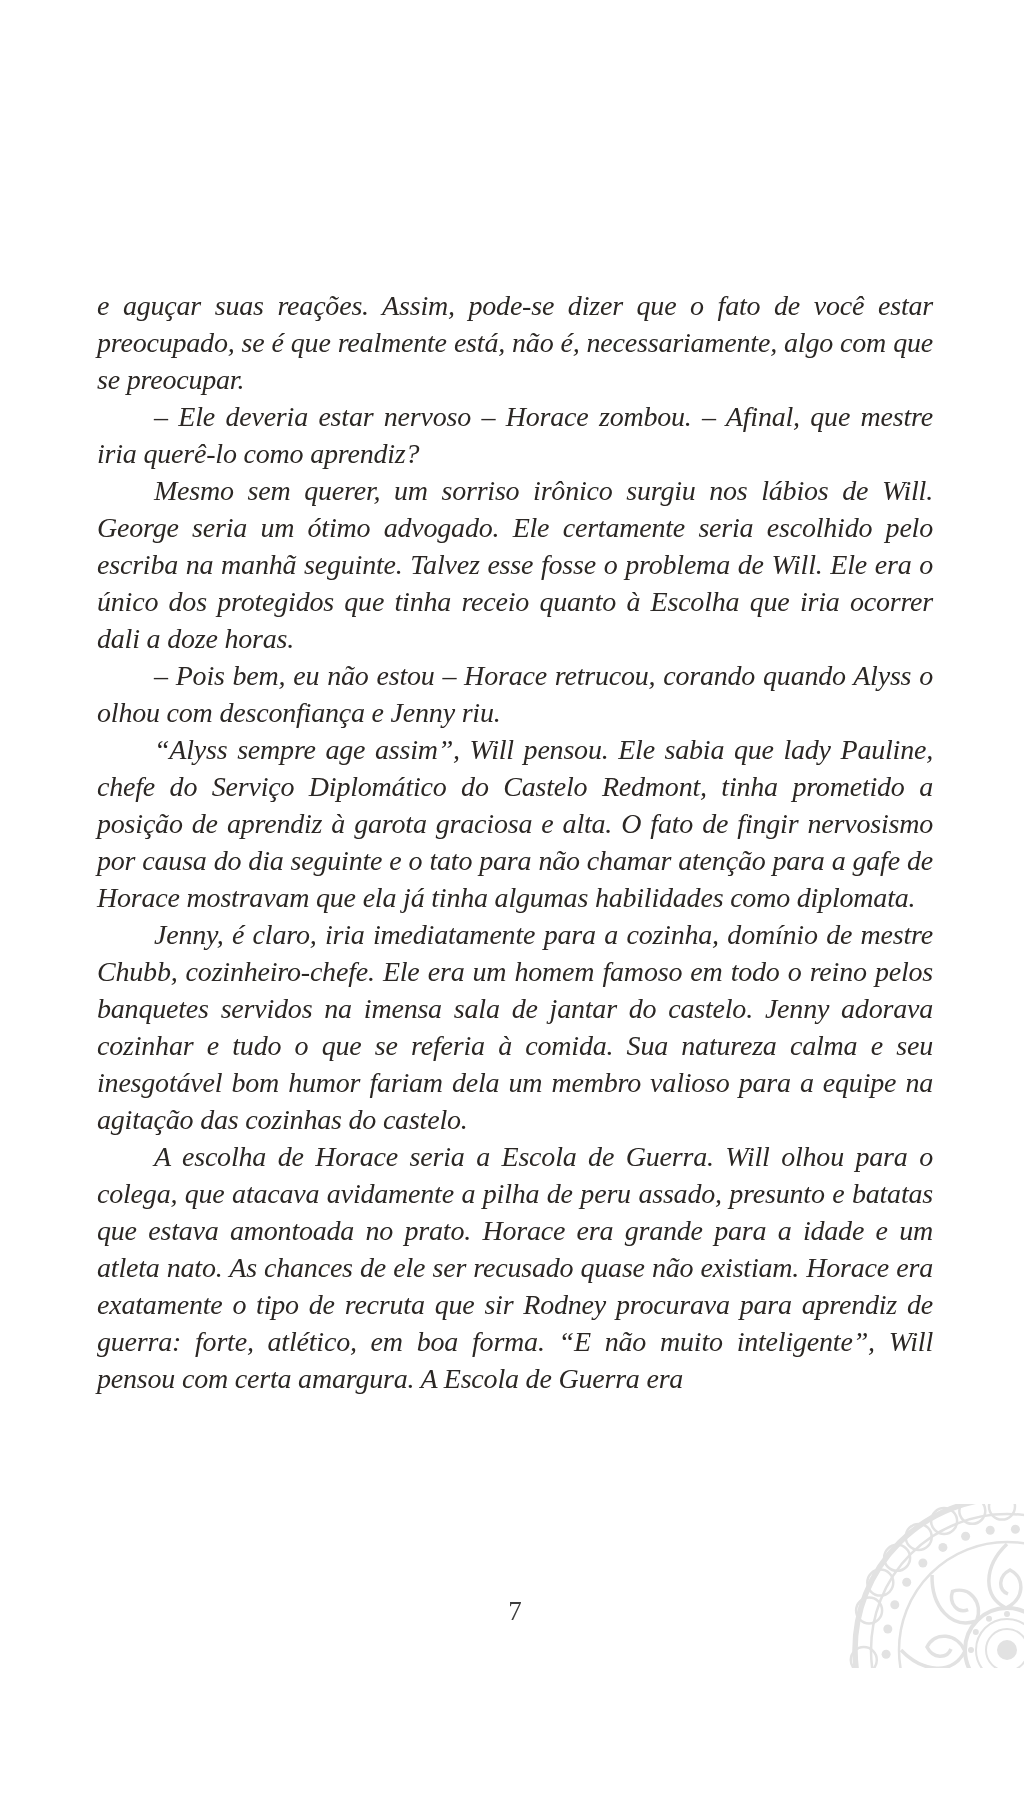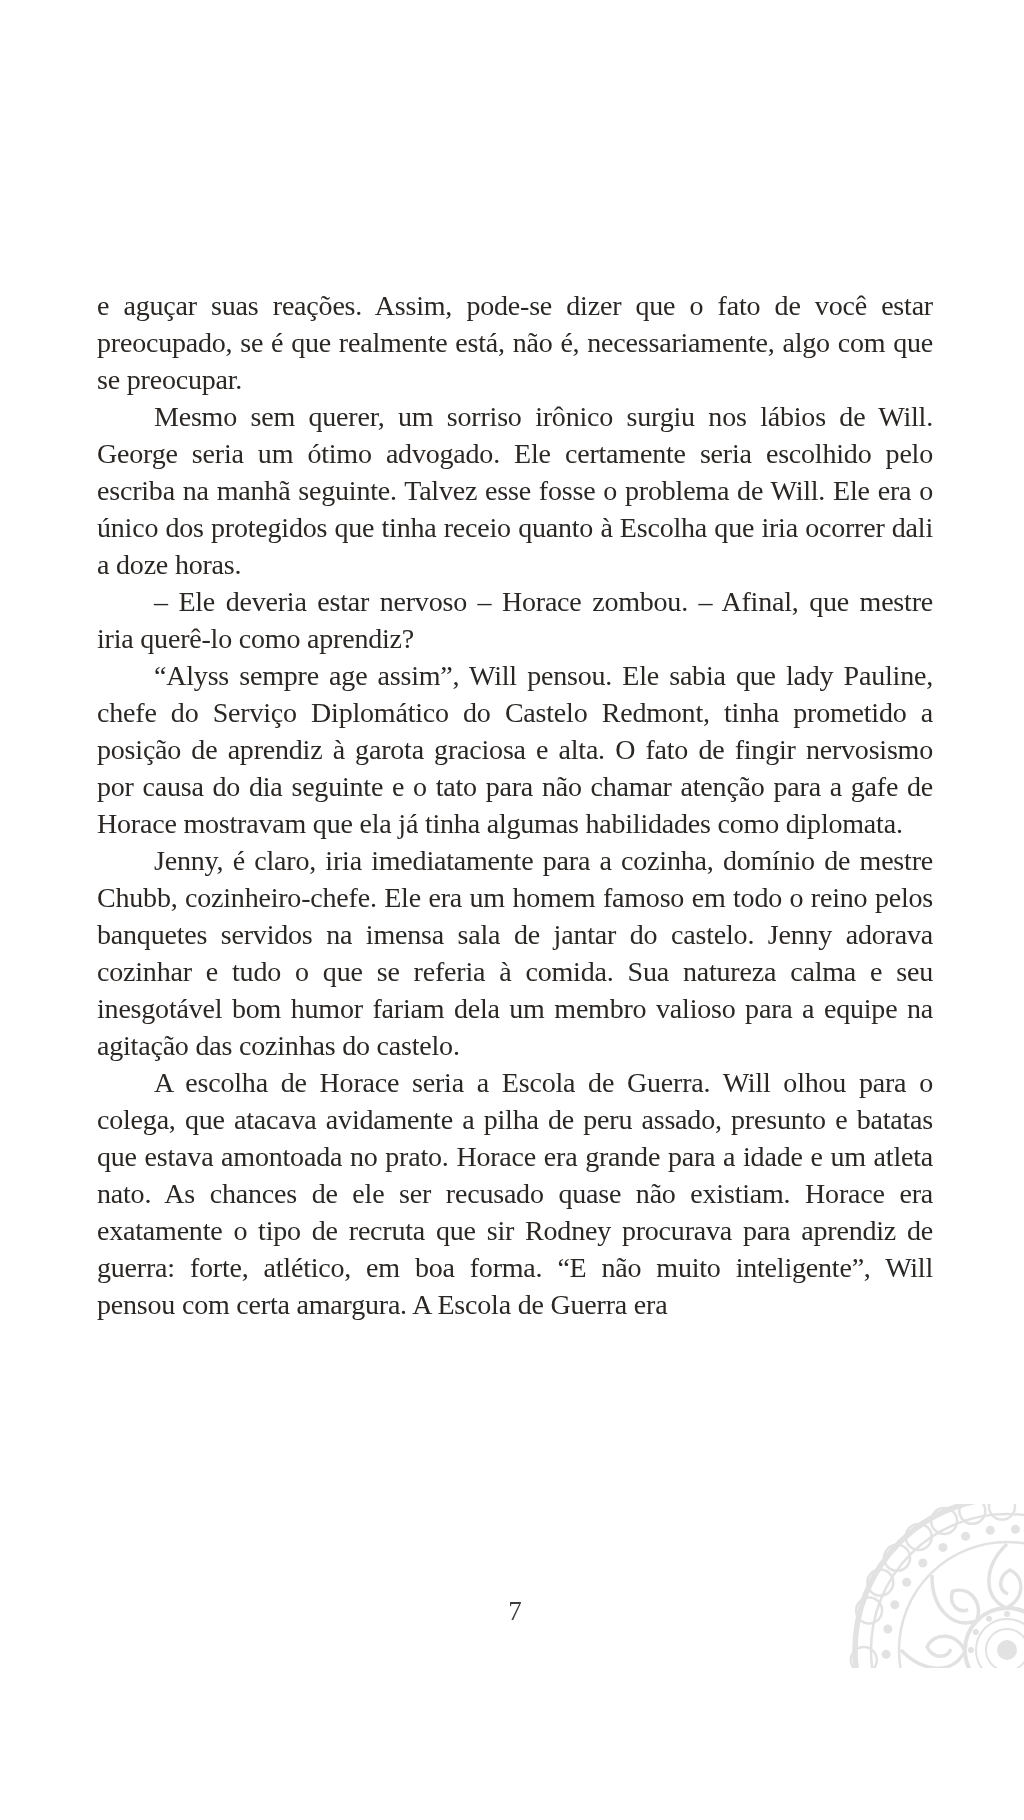--- a/index.html
+++ b/index.html
@@ -20,21 +20,21 @@
     position: absolute;
     left: 97px;
     top: 287px;
     width: 836px;
     font-size: 28px;
     line-height: 37px;
     text-align: justify;
     letter-spacing: -0.2px;
     color: var(--text-color, #2b2724);
   }
-  .para { margin: 0; text-indent: 57px; }
+  .para { margin: 0; text-indent: 57px; font-style: italic; }
   .para.no-indent { text-indent: 0; }
   .page-number {
     position: absolute;
     left: 97px;
     top: 1596px;
     width: 836px;
     text-align: center;
     font-size: 27px;
     color: var(--page-number-color, #3d3d3d);
   }
@@ -50,22 +50,23 @@
   }
   .ornament-clip svg { display: block; }
 </style>
 </head>
 <body>
 
 <div class="book-page">
 
   <div class="text-block">
     <p class="para no-indent">e aguçar suas reações. Assim, pode-se dizer que o fato de você estar preocupado, se é que realmente está, não é, necessariamente, algo com que se preocupar.</p>
+    <p class="para">– Ele deveria estar nervoso – Horace zombou. – Afinal, que mestre iria querê-lo como aprendiz?</p>
     <p class="para">Mesmo sem querer, um sorriso irônico surgiu nos lábios de Will. George seria um ótimo advogado. Ele certamente seria escolhido pelo escriba na manhã seguinte. Talvez esse fosse o problema de Will. Ele era o único dos protegidos que tinha receio quanto à Escolha que iria ocorrer dali a doze horas.</p>
-    <p class="para">– Ele deveria estar nervoso – Horace zombou. – Afinal, que mestre iria querê-lo como aprendiz?</p>
+    <p class="para">– Pois bem, eu não estou – Horace retrucou, corando quando Alyss o olhou com desconfiança e Jenny riu.</p>
     <p class="para">“Alyss sempre age assim”, Will pensou. Ele sabia que lady Pauline, chefe do Serviço Diplomático do Castelo Redmont, tinha prometido a posição de aprendiz à garota graciosa e alta. O fato de fingir nervosismo por causa do dia seguinte e o tato para não chamar atenção para a gafe de Horace mostravam que ela já tinha algumas habilidades como diplomata.</p>
     <p class="para">Jenny, é claro, iria imediatamente para a cozinha, domínio de mestre Chubb, cozinheiro-chefe. Ele era um homem famoso em todo o reino pelos banquetes servidos na imensa sala de jantar do castelo. Jenny adorava cozinhar e tudo o que se referia à comida. Sua natureza calma e seu inesgotável bom humor fariam dela um membro valioso para a equipe na agitação das cozinhas do castelo.</p>
     <p class="para">A escolha de Horace seria a Escola de Guerra. Will olhou para o colega, que atacava avidamente a pilha de peru assado, presunto e batatas que estava amontoada no prato. Horace era grande para a idade e um atleta nato. As chances de ele ser recusado quase não existiam. Horace era exatamente o tipo de recruta que sir Rodney procurava para aprendiz de guerra: forte, atlético, em boa forma. “E não muito inteligente”, Will pensou com certa amargura. A Escola de Guerra era</p>
   </div>
 
   <div class="page-number">7</div>
 
   <div class="ornament-clip">
     <svg width="186" height="164" viewBox="0 0 186 164" fill="none" stroke="currentColor" xmlns="http://www.w3.org/2000/svg">
       <defs>

